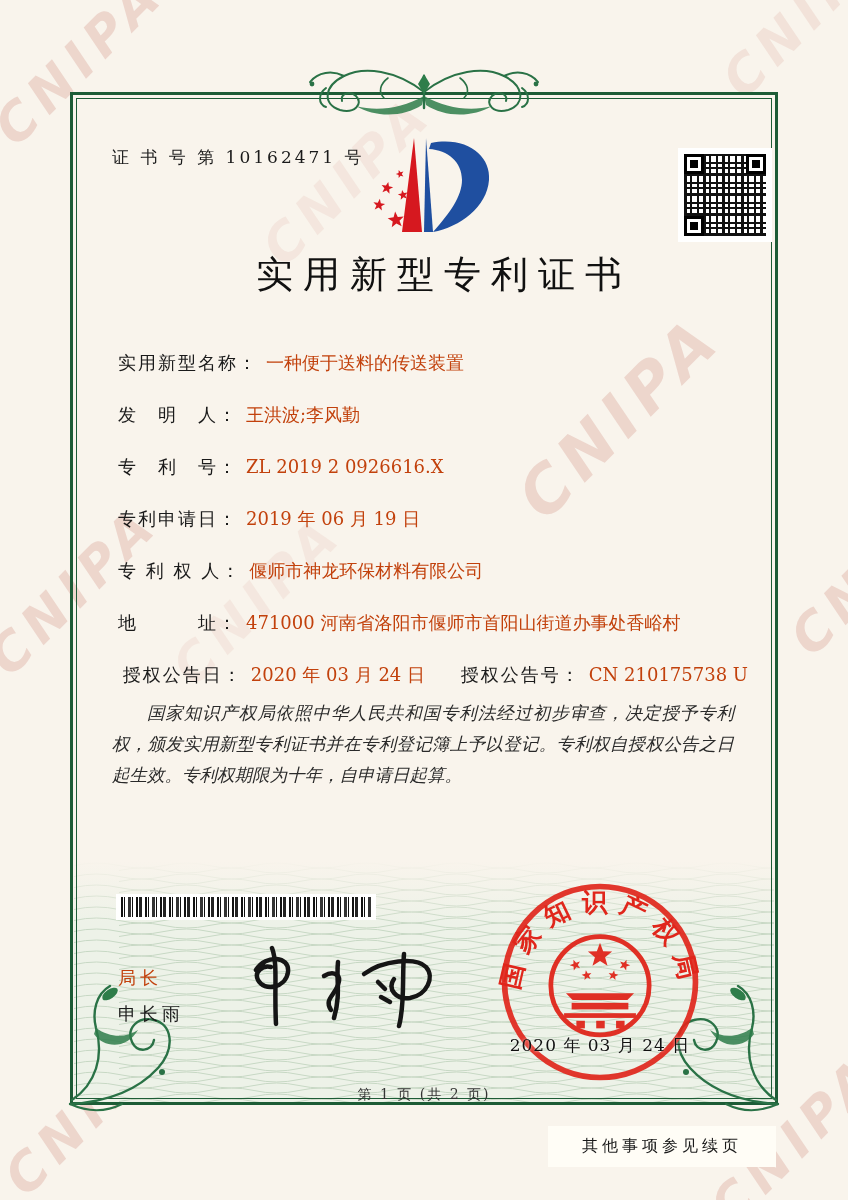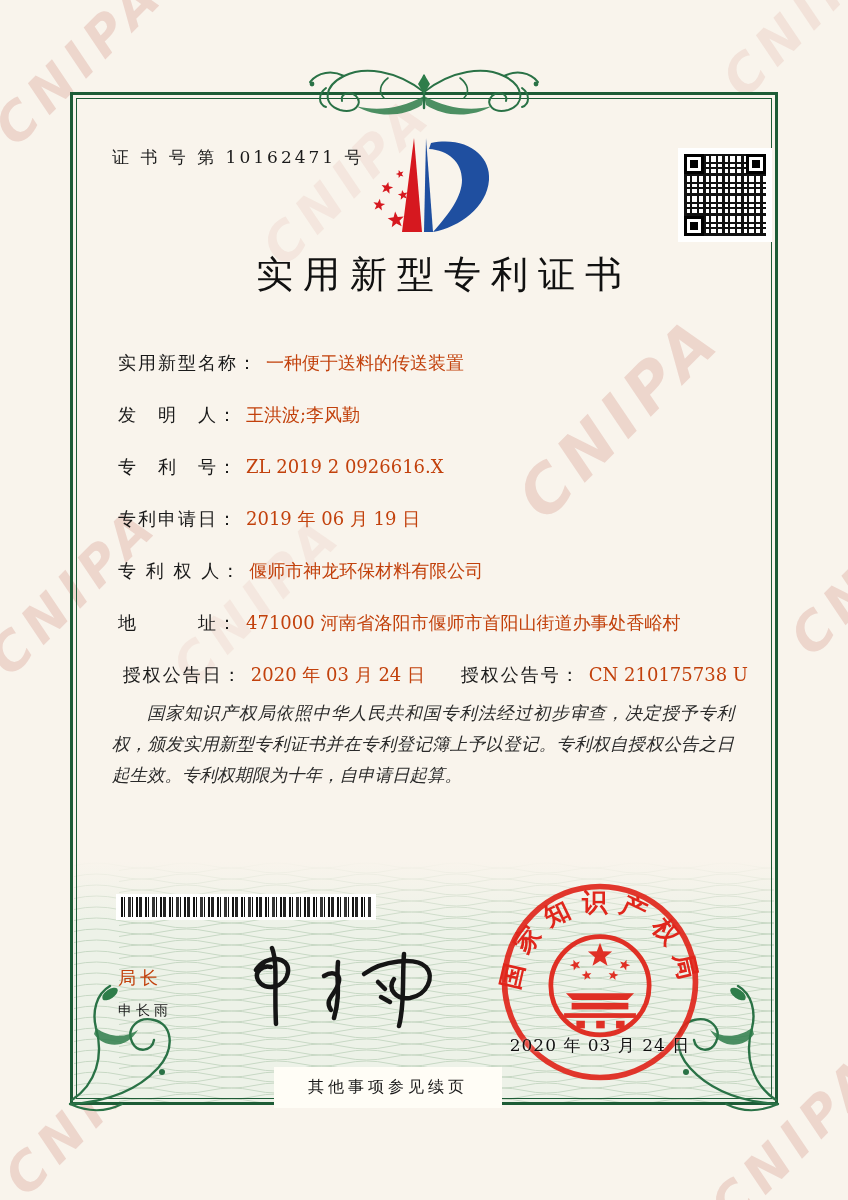--- a/index.html
+++ b/index.html
@@ -72,33 +72,33 @@
     padding:3px 5px;z-index:4;
   }
   .barcode{
     width:250px;height:20px;
     background:repeating-linear-gradient(90deg,
       #111 0 2px,#fff 2px 3px,#111 3px 4px,#fff 4px 7px,
       #333 7px 10px,#fff 10px 11px,#111 11px 12px,#fff 12px 15px,
       #111 15px 17px,#fff 17px 18px,#222 18px 21px,#fff 21px 24px);
   }
   .sig-title{position:absolute;left:118px;top:966px;font-size:18px;letter-spacing:4px;z-index:4;color:#c2410c;}
-  .sig-name{position:absolute;left:118px;top:1002px;font-size:14px;letter-spacing:4px;z-index:4;color:#1a1a1a;}
+  .sig-name{position:absolute;left:118px;top:1002px;font-size:18px;letter-spacing:4px;z-index:4;color:#1a1a1a;}
   .sig-script{position:absolute;left:238px;top:932px;z-index:4;}
   .seal{position:absolute;left:496px;top:878px;width:208px;height:208px;z-index:5;}
   .seal-date{
     position:absolute;left:500px;top:1034px;width:200px;text-align:center;z-index:6;
     font-size:17px;letter-spacing:1px;color:#111;text-shadow:0 0 3px rgba(255,255,255,.9);
   }
   .page-num{
     position:absolute;left:0;top:1086px;width:848px;text-align:center;z-index:4;
     font-size:14px;letter-spacing:2px;color:#333;
   }
   .cont-note{
-    position:absolute;left:0;top:1067px;width:776px;text-align:center;z-index:4;
+    position:absolute;left:0;top:1126px;width:776px;text-align:right;z-index:4;
   }
   .cont-note span{
     display:inline-block;background:#fffdf6;padding:10px 34px;
     font-size:16px;letter-spacing:4px;color:#1a1a1a;
   }
 </style>
 </head>
 <body>
 
 <div class="page">

